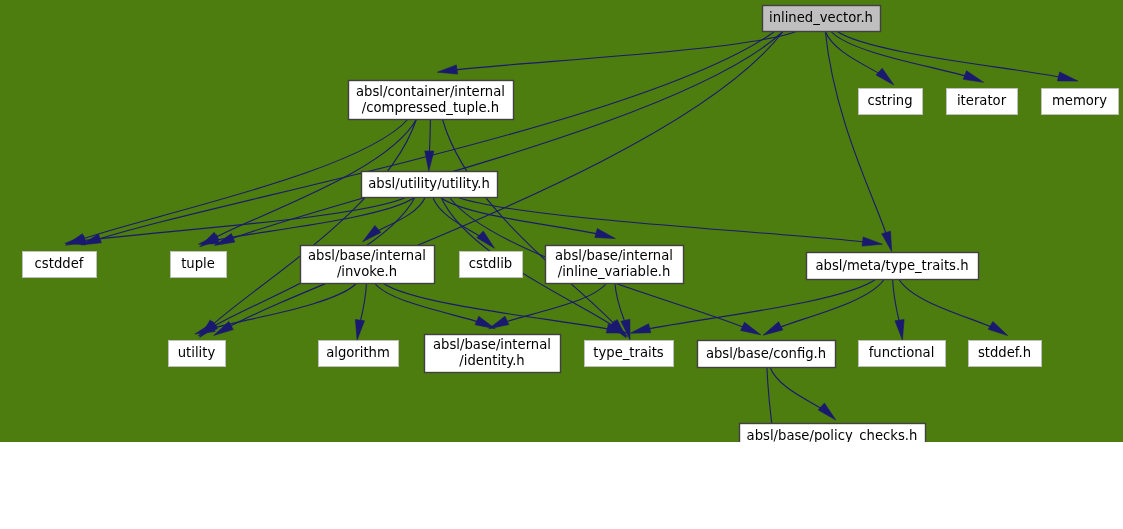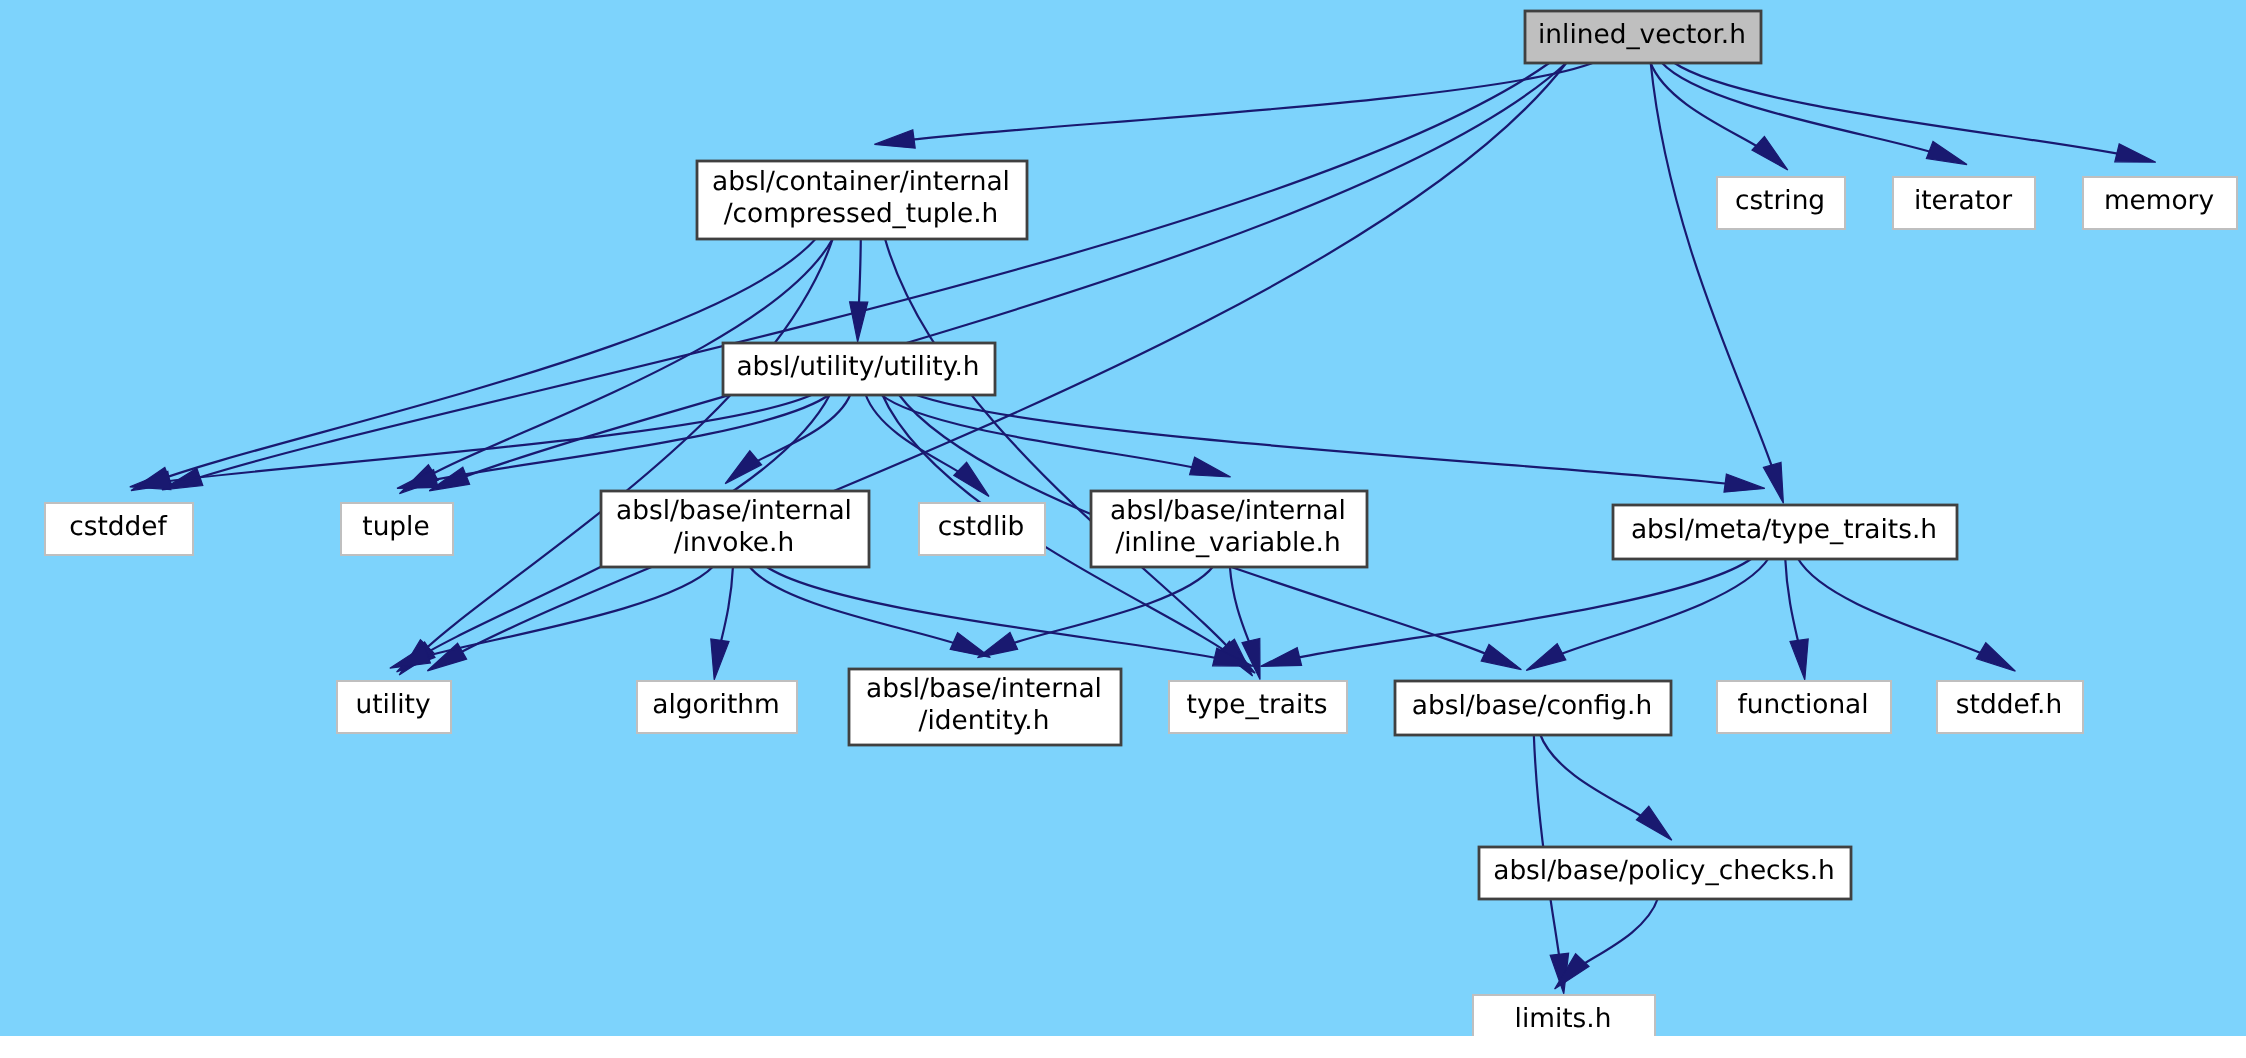--- a/index.html
+++ b/index.html
@@ -3,22 +3,22 @@
 <meta charset="utf-8">
 <style>
   html, body {
     margin: 0;
     padding: 0;
     background: #ffffff;
   }
   #graph-wrap {
     position: relative;
     width: 1123px;
-    height: 518px;
-    background: #7dd3fc;
+    height: 442px;
+    background: #4d7c0f;
     font-family: "DejaVu Sans", sans-serif;
   }
   svg#depgraph {
     display: block;
     width: 1123px;
     height: 529px;
   }
   .edge {
     fill: none;
     stroke: #191970;

